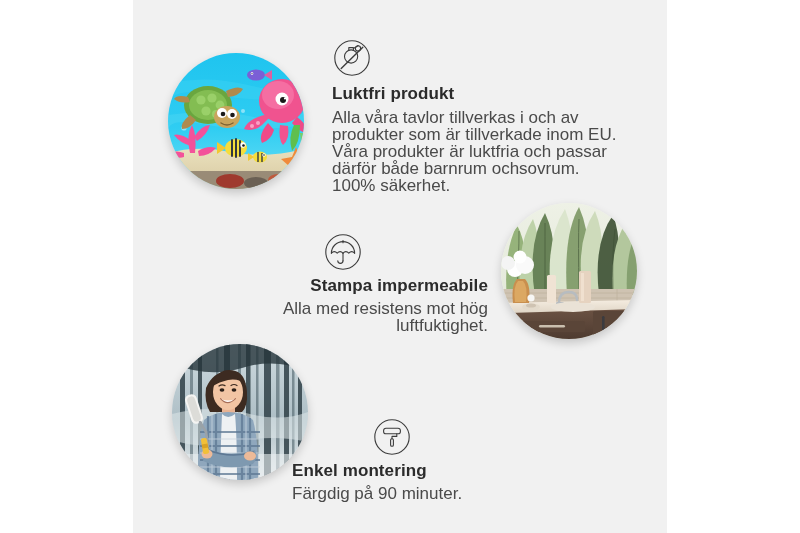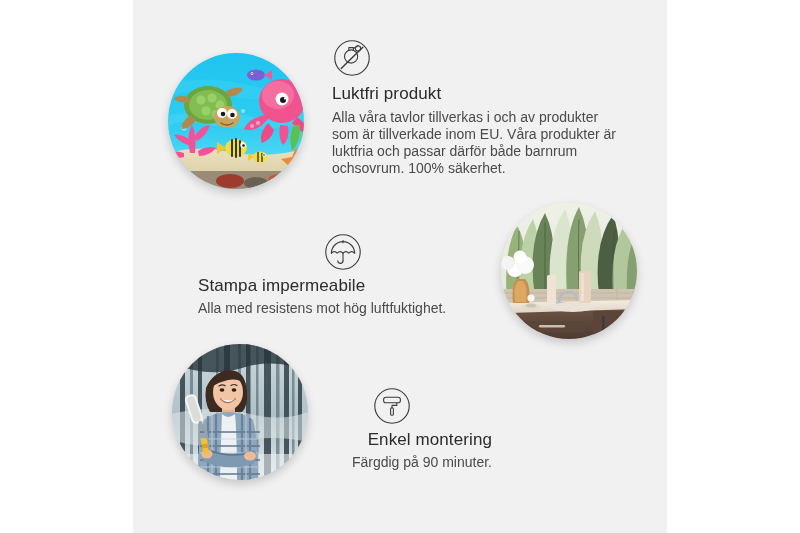--- a/index.html
+++ b/index.html
@@ -48,57 +48,57 @@
   .feature { position: absolute; }
 
   .feature .icon-wrap {
     width: 40px;
     height: 40px;
   }
   .feature .icon-wrap svg { display: block; width: 40px; height: 40px; }
 
   .feature .heading {
     font-size: 17px;
-    font-weight: normal;
+    font-weight: bold;
     color: #2b2b2b;
     letter-spacing: 0.1px;
   }
 
   .feature .body {
-    font-size: 14px;
+    font-size: 17px;
     line-height: 17px;
     color: #4a4a4a;
   }
 
   
   #feature-odourless {
     left: 332px;
     top: 38px;
     width: 290px;
     text-align: left;
   }
   #feature-odourless .icon-wrap { margin: 0 0 6px 0; }
   #feature-odourless .heading { margin: 0 0 5px 0; }
 
   
   #feature-waterproof {
     left: 198px;
     top: 232px;
     width: 290px;
-    text-align: left;
+    text-align: right;
   }
   #feature-waterproof .icon-wrap { margin: 0 auto 4px auto; }
   #feature-waterproof .heading { margin: 0 0 4px 0; }
 
   
   #feature-assembly {
     left: 292px;
-    top: 386px;
+    top: 417px;
     width: 200px;
-    text-align: right;
+    text-align: left;
   }
   #feature-assembly .icon-wrap { margin: 0 auto 4px auto; }
   #feature-assembly .heading { margin: 0 0 4px 0; }
 </style>
 </head>
 <body>
 
 <div class="stage">
 
   <div class="panel"></div>

